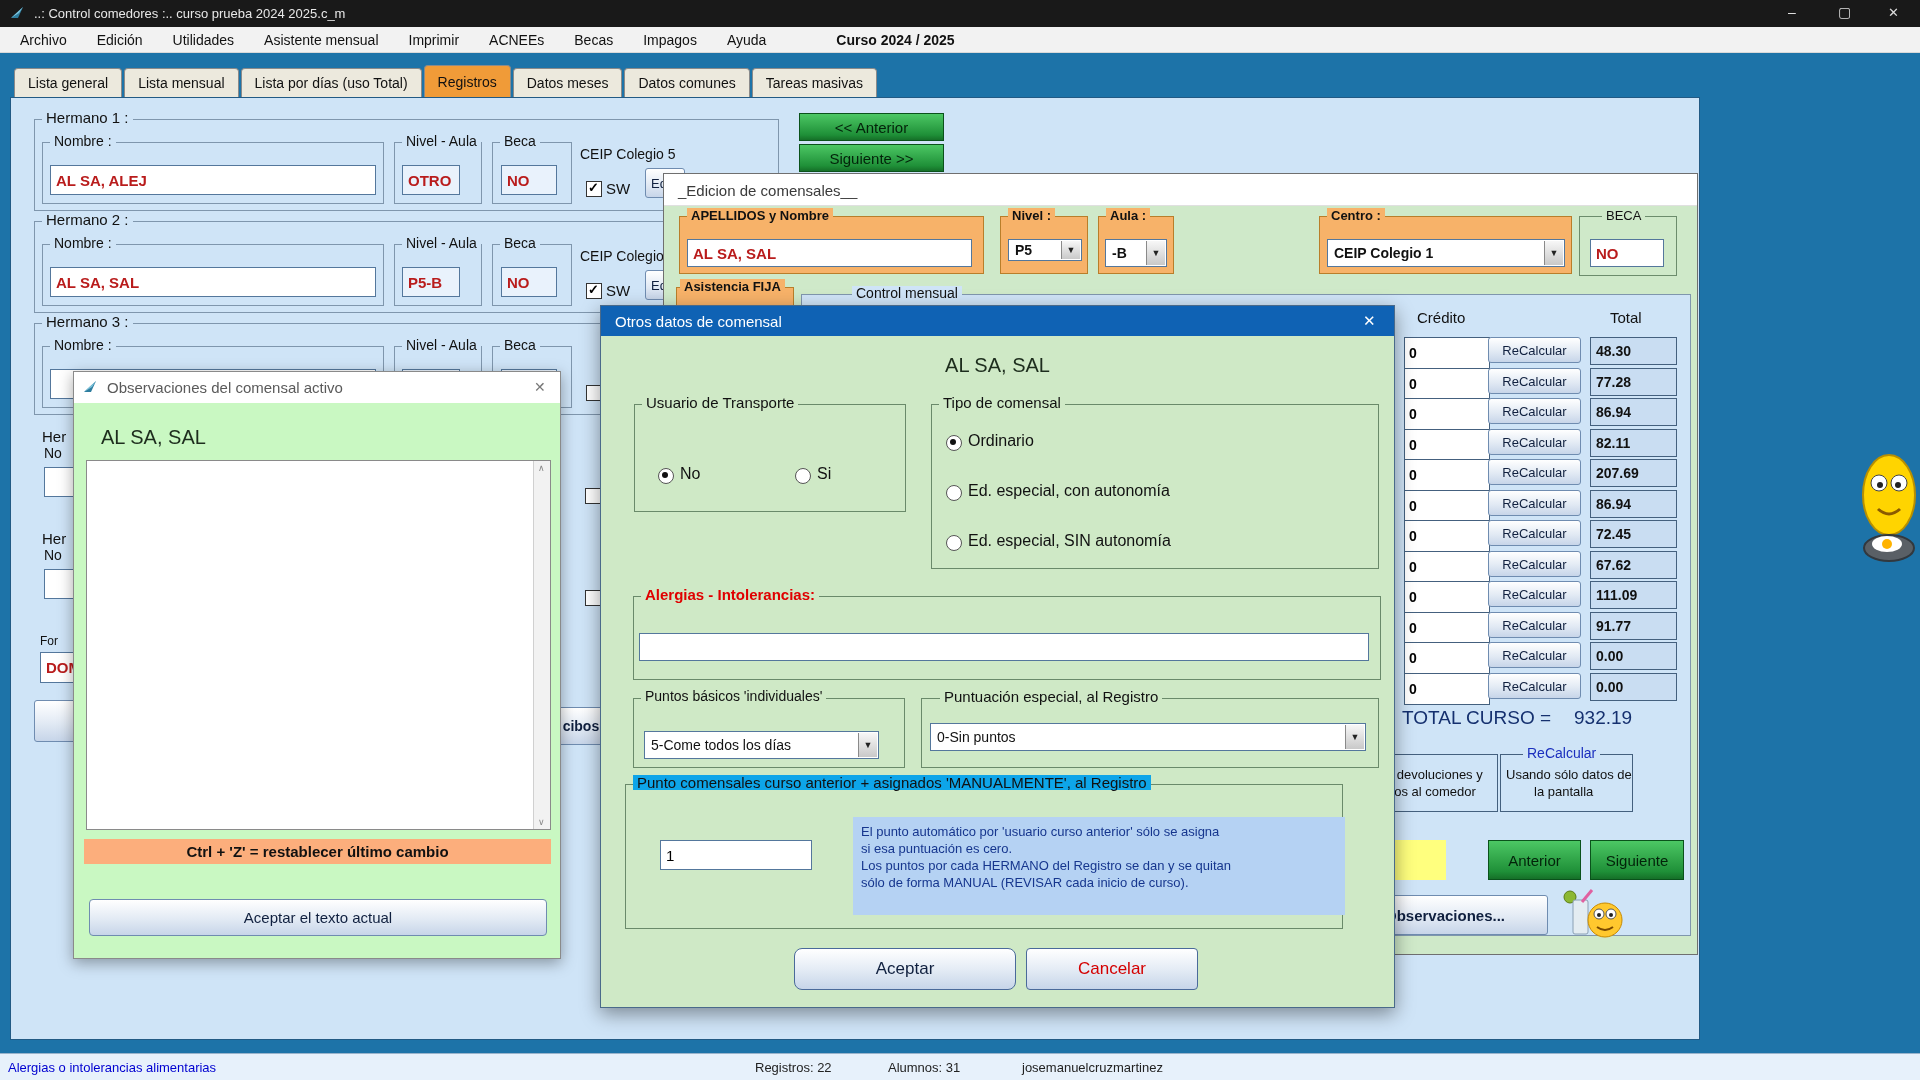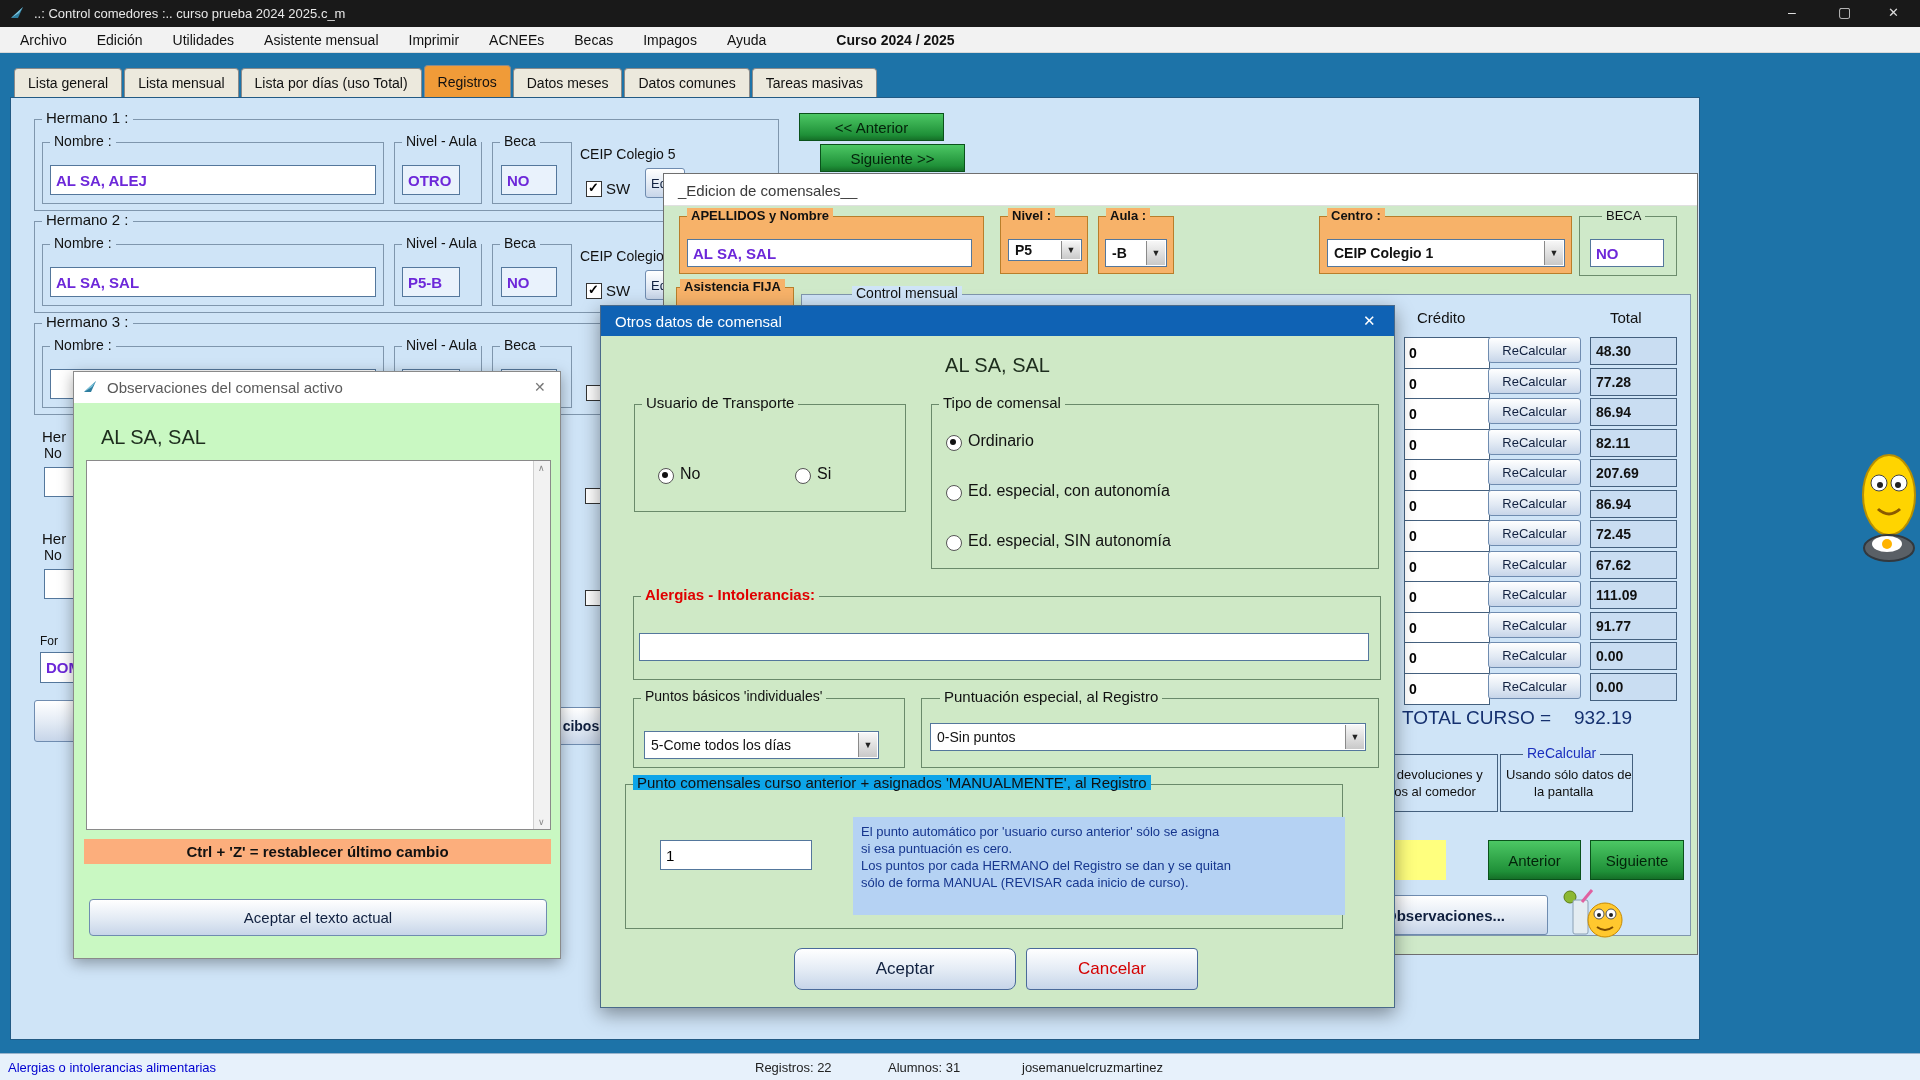--- a/index.html
+++ b/index.html
@@ -3,21 +3,21 @@
 <meta charset="utf-8">
 <style>
   html,body{margin:0;padding:0}
   body{width:1920px;height:1080px;position:relative;overflow:hidden;background:#1d73a8;
        font-family:"Liberation Sans",sans-serif;color:#111}
   .a{position:absolute;box-sizing:border-box}
   .t{position:absolute;white-space:nowrap}
   .grp{position:absolute;box-sizing:border-box;border:1px solid #7f96ad}
   .lbl{position:absolute;top:-9px;left:7px;font-size:13px;padding:0 4px;white-space:nowrap;line-height:15px}
   .tb{position:absolute;box-sizing:border-box;background:#fff;border:1px solid #54779c;
-      font:700 15px "Liberation Sans",sans-serif;color:#6d28d9;padding:1px 5px;display:flex;
+      font:700 15px "Liberation Sans",sans-serif;color:#b91c1c;padding:1px 5px;display:flex;
       align-items:center;overflow:hidden;white-space:nowrap}
   .tb.soft{background:#e9f2fc;font-weight:700}
   .btn3d{position:absolute;box-sizing:border-box;background:linear-gradient(180deg,#ffffff,#e2eaf4 55%,#c7d5e9);
       border:1px solid #6f8cb0;border-radius:3px;display:flex;align-items:center;justify-content:center;
       font-size:13px;color:#10203f;overflow:hidden;white-space:nowrap}
   .gbtn{position:absolute;box-sizing:border-box;background:linear-gradient(180deg,#4cc764,#1f9038 80%,#157028);
       border:1px solid #0a521b;display:flex;align-items:center;justify-content:center;
       font-size:15px;color:#03230a;white-space:nowrap}
   .cb{position:absolute;width:14px;height:14px;background:#fff;border:1px solid #333}
   .cb.on::after{content:"✓";position:absolute;left:1px;top:-2px;font:700 13px "Liberation Sans",sans-serif;color:#000}
@@ -185,21 +185,21 @@
 
   <div class="btn3d" style="left:23px;top:602px;width:52px;height:42px"></div>
 
   <div class="btn3d" style="left:528px;top:609px;width:74px;height:38px;justify-content:flex-end;padding-right:5px;font-weight:700;font-size:14px">
       <span>cibos..</span>
     </div>
 
   <div class="gbtn" style="left:788px;top:15px;width:145px;height:28px">
       <span>&lt;&lt; Anterior</span>
     </div>
-  <div class="gbtn" style="left:809px;top:46px;width:145px;height:28px">
+  <div class="gbtn" style="left:788px;top:46px;width:145px;height:28px">
       <span>Siguiente &gt;&gt;</span>
     </div>
 </div>
 
 <div class="a" style="left:663px;top:173px;width:1035px;height:782px;background:#cfe9c9;border:1px solid #6f6f6f">
   <div class="a" style="left:0;top:0;width:100%;height:32px;background:#ffffff;border-bottom:1px solid #e0e0e0">
     <span class="t" style="left:14px;top:8px;font-size:15px;color:#3a3a3a">_Edicion de comensales__</span>
   </div>
 
   <div class="grp" style="left:15px;top:42px;width:305px;height:58px;background:#f7b269;border-color:#b97e2a">

